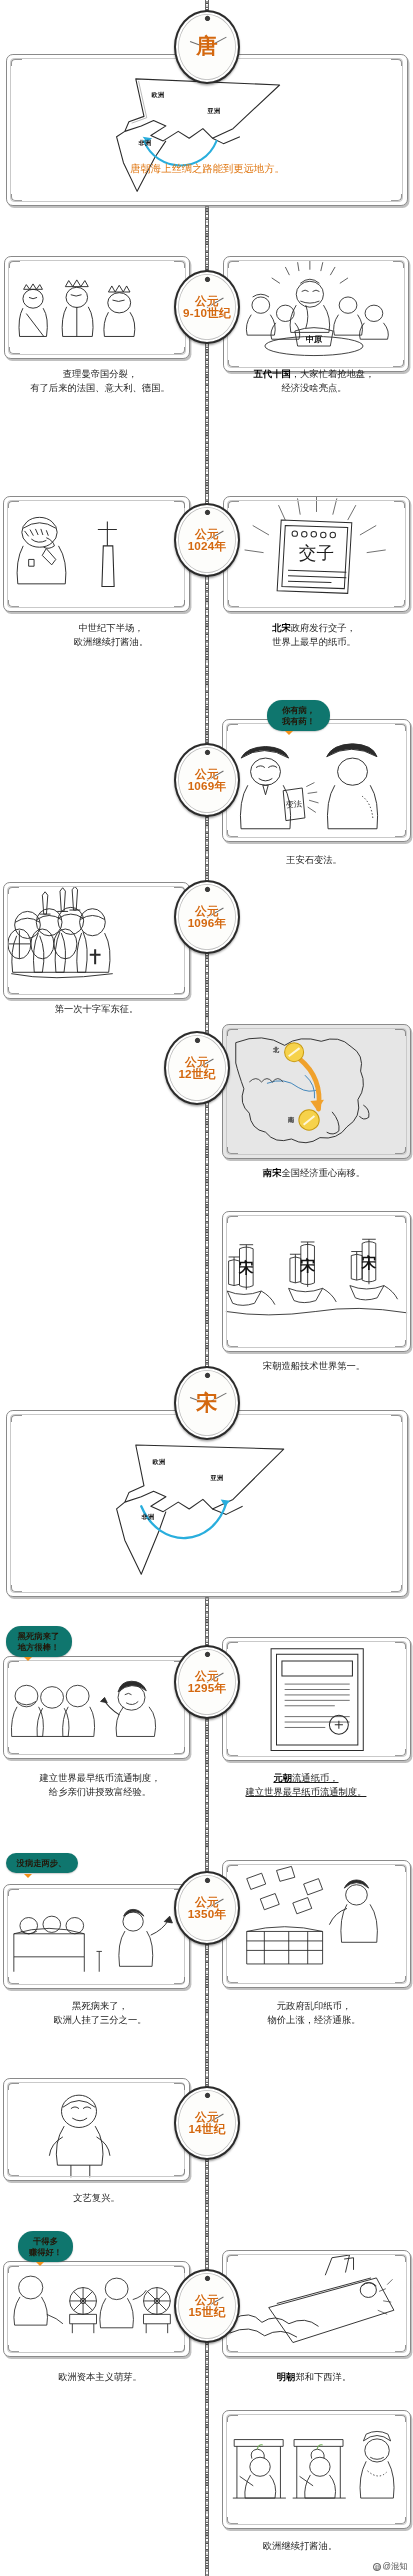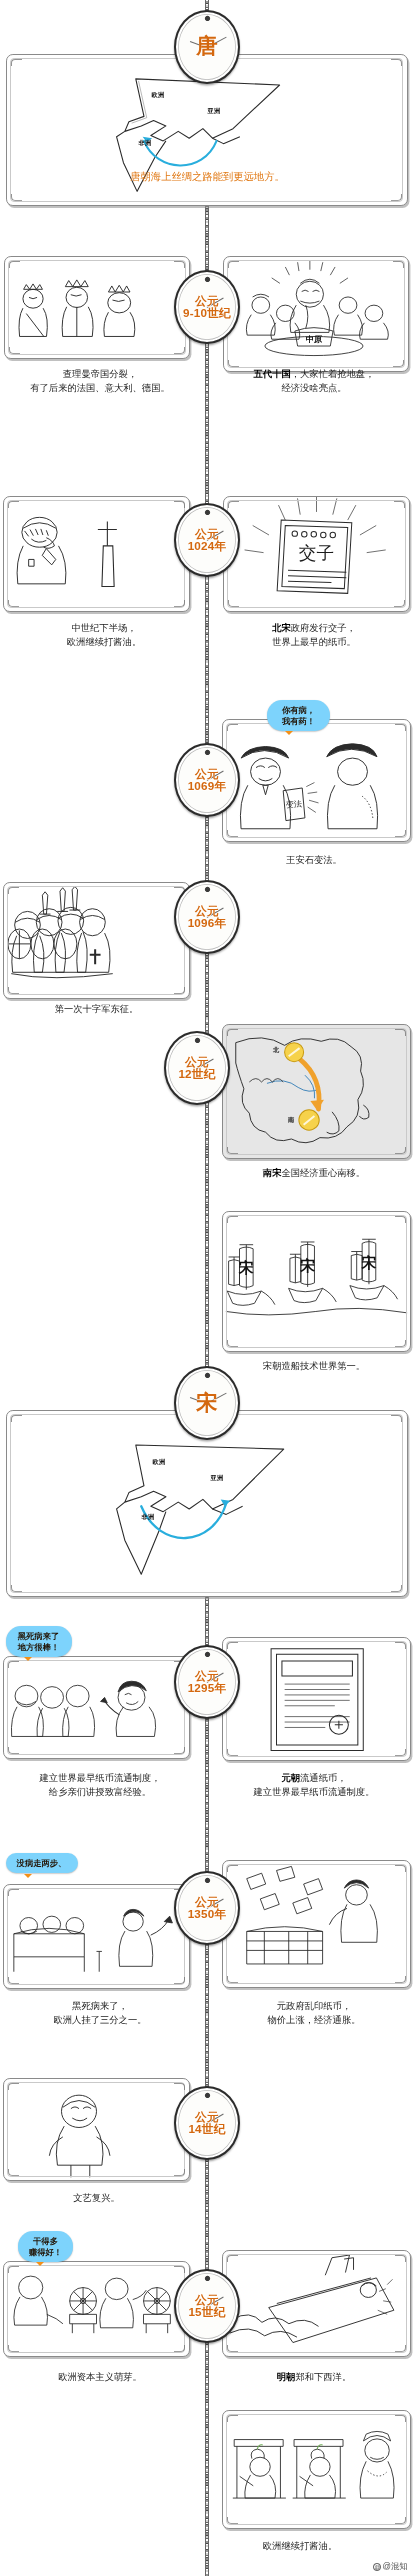--- a/index.html
+++ b/index.html
@@ -106,21 +106,21 @@
     line-height: 1.55;
     text-align: center;
   }
   .caption b { font-weight: bold; color: #000; }
   .caption.orange { color: #e07712; font-size: 10.3px; }
 
   
   .bubble {
     position: absolute;
     z-index: 8;
-    background: #7dd3fc;
+    background: #0f766e;
     color: #231608;
     border-radius: 15px;
     font-size: 8.3px;
     font-weight: bold;
     line-height: 1.3;
     text-align: center;
     padding: 4.8px 6.2px;
     box-shadow: 0 0.7px 1.4px rgba(0,0,0,.25);
   }
   .bubble::after {
@@ -173,21 +173,21 @@
       <g fill="none" stroke="#9a9a9a" stroke-width="1">
         <path d="M192 38 L204 92 L182 100"></path>
       </g>
       <path d="M200 126 C218 172, 286 176, 306 126" fill="none" stroke="#29aedd" stroke-width="3" stroke-linecap="round"></path>
       <path d="M204 128 L198 120 L212 122 Z" fill="#29aedd"></path>
     </svg>
   </div>
   <span class="maplabel" style="left:145px; top:36px;">欧洲</span>
   <span class="maplabel" style="left:201px; top:52px;">亚洲</span>
   <span class="maplabel" style="left:132px; top:84px;">非洲</span>
-  <div class="caption orange" style="left:0; top:114px; width:402px;">唐朝海上丝绸之路能到更远地方。</div>
+  <div class="caption orange" style="left:0; top:106px; width:402px;">唐朝海上丝绸之路能到更远地方。</div>
 </div>
 
 <div class="clock big" style="left:174px; top:9.6px;">
   <div class="ticks">
     <i style="transform:rotate(0deg) translateY(0)"></i>
       <i style="transform:rotate(30deg)"></i>
       <i style="transform:rotate(60deg)"></i>
     <i style="transform:rotate(90deg)"></i>
       <i style="transform:rotate(120deg)"></i>
       <i style="transform:rotate(150deg)"></i>
@@ -376,21 +376,21 @@
   </div>
   <div class="hands">
     <i style="width:19.3px; transform:rotate(-30deg)"></i>
   </div>
   <div class="lbl">
     <div>公元</div>
     <div>1024年</div>
   </div>
 </div>
 
-<div class="caption" style="left:4px; top:621px; width:200px;">
+<div class="caption" style="left:11px; top:621px; width:200px;">
   <div>中世纪下半场，</div>
   <div>欧洲继续打酱油。</div>
 </div>
 <div class="caption" style="left:214px; top:621px; width:200px;">
   <div>
     <b>北宋</b><span>政府发行交子，</span>
   </div>
   <div>世界上最早的纸币。</div>
 </div>
 
@@ -745,21 +745,21 @@
   <div class="lbl">
     <div>公元</div>
     <div>1295年</div>
   </div>
 </div>
 
 <div class="caption" style="left:0; top:1771px; width:200px;">
   <div>建立世界最早纸币流通制度，</div>
   <div>给乡亲们讲授致富经验。</div>
 </div>
-<div class="caption" style="left:214px; top:1771px; width:200px;">
+<div class="caption" style="left:206px; top:1771px; width:200px;text-decoration:underline;">
   <div>
     <b>元朝</b><span>流通纸币，</span>
   </div>
   <div>建立世界最早纸币流通制度。</div>
 </div>
 
 <div class="bubble" style="left:5.5px; top:1853px; width:72px;">
   <div>没病走两步、</div>
 </div>
 

